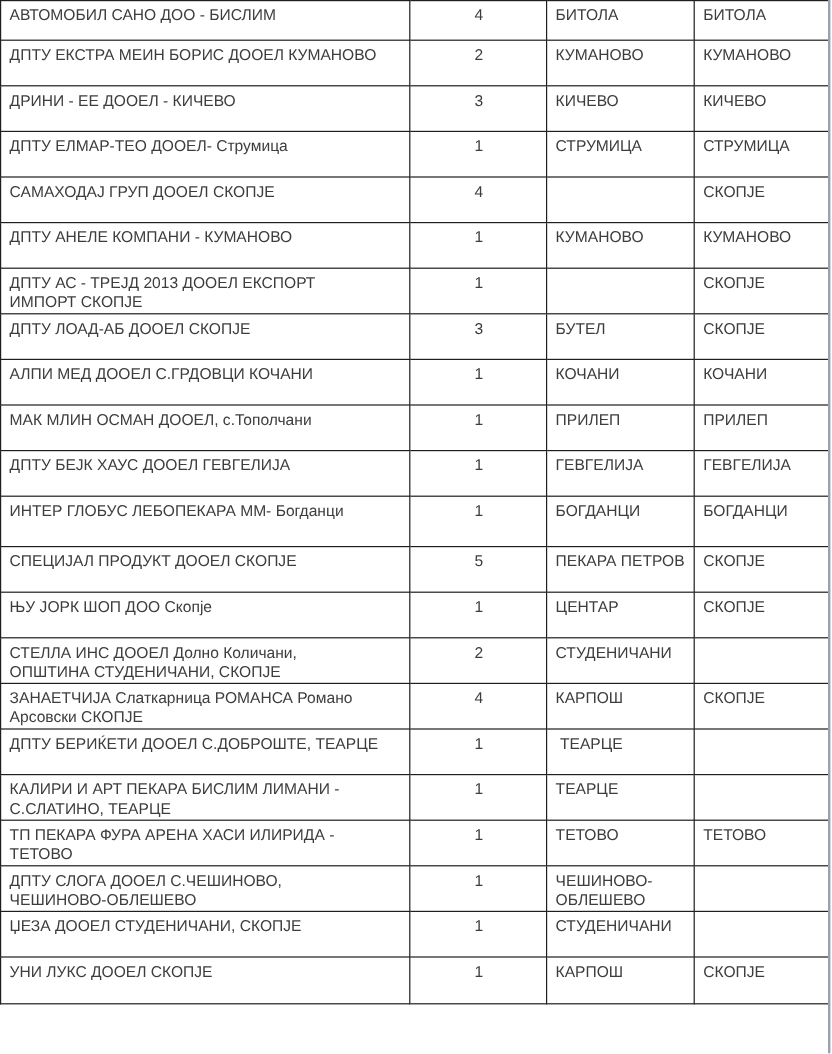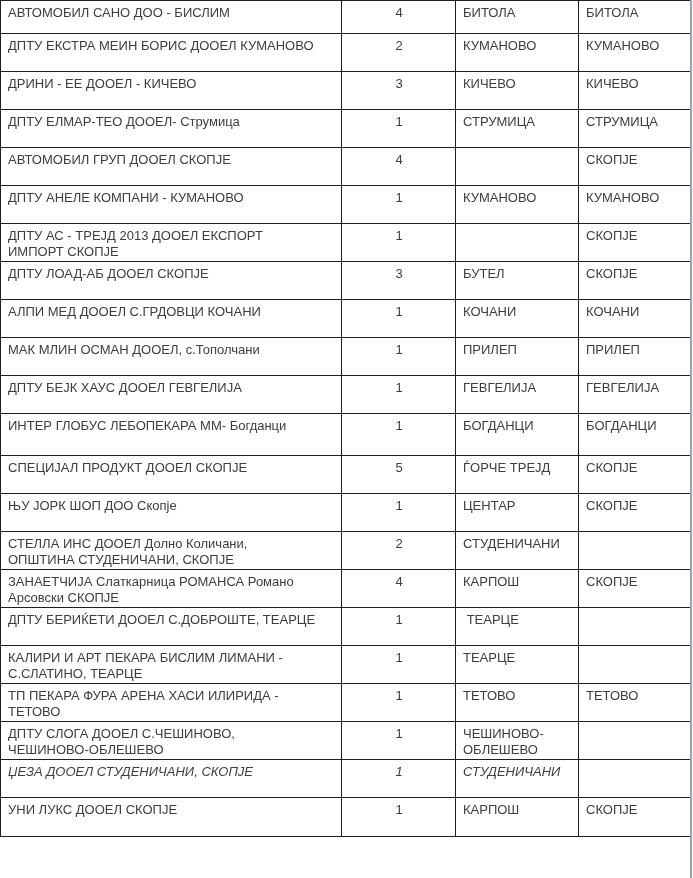--- a/index.html
+++ b/index.html
@@ -73,21 +73,21 @@
     <td class="c-muni">КИЧЕВО</td>
     <td class="c-city">КИЧЕВО</td>
   </tr>
         <tr style="height: 38px;">
     <td class="c-name">ДПТУ ЕЛМАР-ТЕО ДООЕЛ- Струмица</td>
     <td class="c-count">1</td>
     <td class="c-muni">СТРУМИЦА</td>
     <td class="c-city">СТРУМИЦА</td>
   </tr>
         <tr style="height: 38px;">
-    <td class="c-name">АВТОМОБИЛ ГРУП ДООЕЛ СКОПЈЕ</td>
+    <td class="c-name">САМАХОДАЈ ГРУП ДООЕЛ СКОПЈЕ</td>
     <td class="c-count">4</td>
     <td class="c-muni"></td>
     <td class="c-city">СКОПЈЕ</td>
   </tr>
         <tr style="height: 38px;">
     <td class="c-name">ДПТУ АНЕЛЕ КОМПАНИ - КУМАНОВО</td>
     <td class="c-count">1</td>
     <td class="c-muni">КУМАНОВО</td>
     <td class="c-city">КУМАНОВО</td>
   </tr>
@@ -124,21 +124,21 @@
   </tr>
         <tr style="height: 42px;">
     <td class="c-name">ИНТЕР ГЛОБУС ЛЕБОПЕКАРА ММ- Богданци</td>
     <td class="c-count">1</td>
     <td class="c-muni">БОГДАНЦИ</td>
     <td class="c-city">БОГДАНЦИ</td>
   </tr>
         <tr style="height: 38px;">
     <td class="c-name">СПЕЦИЈАЛ ПРОДУКТ ДООЕЛ СКОПЈЕ</td>
     <td class="c-count">5</td>
-    <td class="c-muni">ЃОРЧЕ ТРЕЈД</td>
+    <td class="c-muni">ПЕКАРА ПЕТРОВ</td>
     <td class="c-city">СКОПЈЕ</td>
   </tr>
         <tr style="height: 38px; margin-top: 48px;">
     <td class="c-name">ЊУ ЈОРК ШОП ДОО Скопје</td>
     <td class="c-count">1</td>
     <td class="c-muni">ЦЕНТАР</td>
     <td class="c-city">СКОПЈЕ</td>
   </tr>
         <tr style="height: 38px;">
     <td class="c-name">СТЕЛЛА ИНС ДООЕЛ Долно Количани,
@@ -174,21 +174,21 @@
     <td class="c-muni">ТЕТОВО</td>
     <td class="c-city">ТЕТОВО</td>
   </tr>
         <tr style="height: 38px; margin-left: 12px;">
     <td class="c-name">ДПТУ СЛОГА ДООЕЛ С.ЧЕШИНОВО,
 ЧЕШИНОВО-ОБЛЕШЕВО</td>
     <td class="c-count">1</td>
     <td class="c-muni">ЧЕШИНОВО-ОБЛЕШЕВО</td>
     <td class="c-city"></td>
   </tr>
-        <tr style="height: 38px; font-style: italic;">
+        <tr style="height: 38px;">
     <td class="c-name">ЏЕЗА ДООЕЛ СТУДЕНИЧАНИ, СКОПЈЕ</td>
     <td class="c-count">1</td>
     <td class="c-muni">СТУДЕНИЧАНИ</td>
     <td class="c-city"></td>
   </tr>
         <tr style="height: 39px; padding-left: 32px;">
     <td class="c-name">УНИ ЛУКС ДООЕЛ СКОПЈЕ</td>
     <td class="c-count">1</td>
     <td class="c-muni">КАРПОШ</td>
     <td class="c-city">СКОПЈЕ</td>

